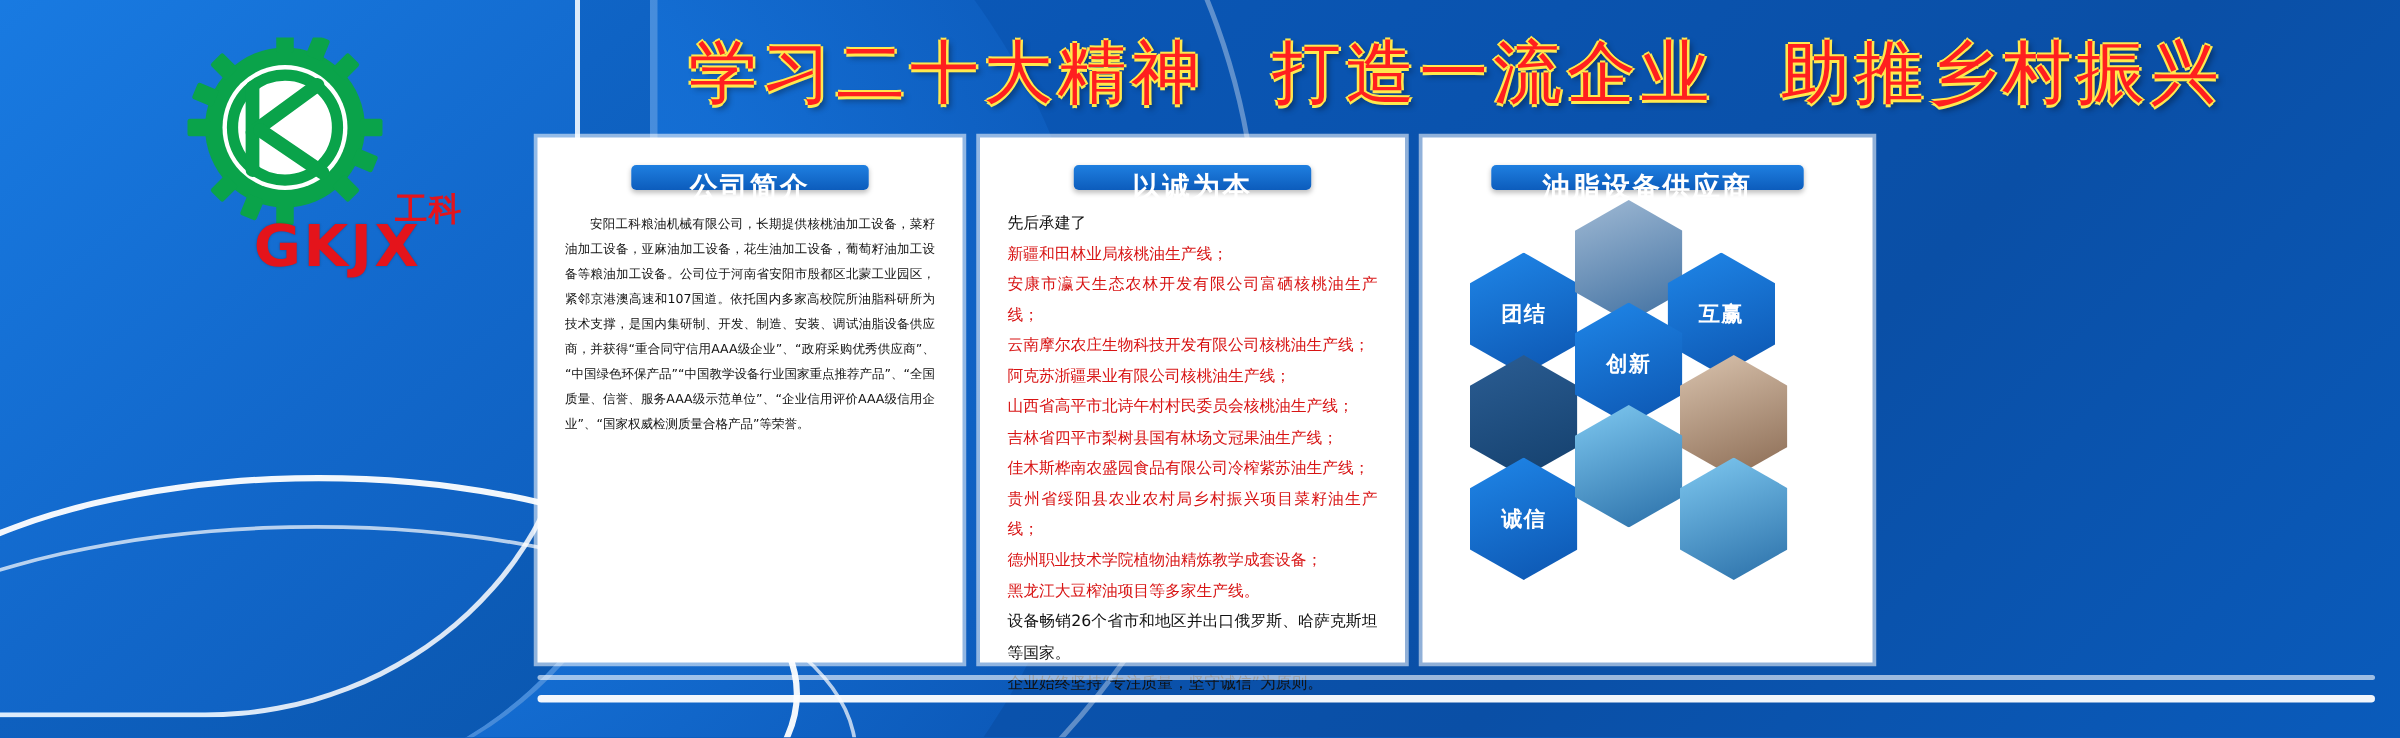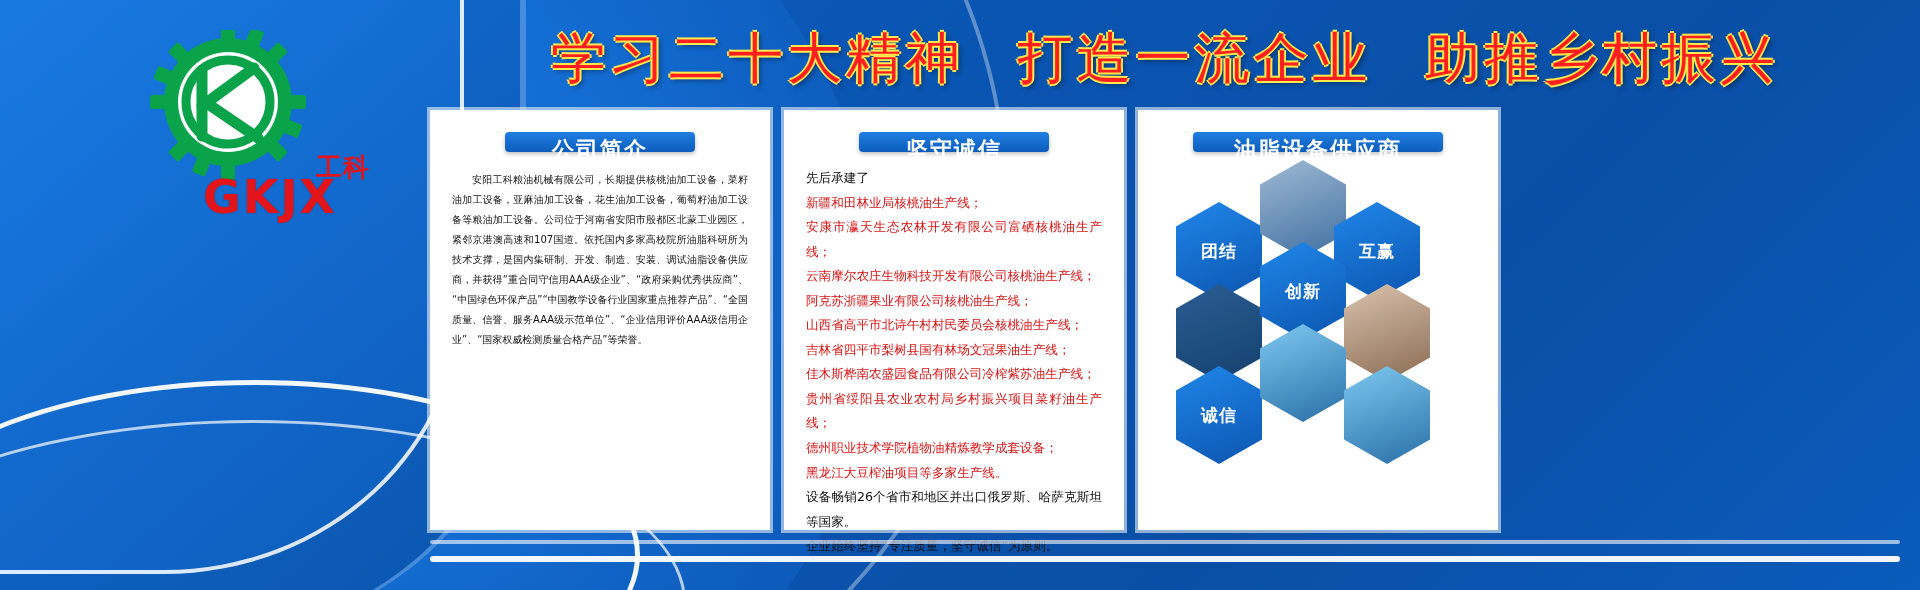--- a/index.html
+++ b/index.html
@@ -179,21 +179,21 @@
   </div>
 
   <div class="cards">
 
     <div class="card c1">
       <div class="card-title">公司简介</div>
       <div class="card-body">安阳工科粮油机械有限公司，长期提供核桃油加工设备，菜籽油加工设备，亚麻油加工设备，花生油加工设备，葡萄籽油加工设备等粮油加工设备。公司位于河南省安阳市殷都区北蒙工业园区，紧邻京港澳高速和107国道。依托国内多家高校院所油脂科研所为技术支撑，是国内集研制、开发、制造、安装、调试油脂设备供应商，并获得“重合同守信用AAA级企业”、“政府采购优秀供应商”、“中国绿色环保产品”“中国教学设备行业国家重点推荐产品”、“全国质量、信誉、服务AAA级示范单位”、“企业信用评价AAA级信用企业”、“国家权威检测质量合格产品”等荣誉。</div>
     </div>
 
     <div class="card c2">
-      <div class="card-title">坚守诚信</div>
+      <div class="card-title">以诚为本</div>
       <div class="card-body">
         <div class="blk">先后承建了</div>
         <div class="red">新疆和田林业局核桃油生产线；</div>
         <div class="red">安康市瀛天生态农林开发有限公司富硒核桃油生产线；</div>
         <div class="red">云南摩尔农庄生物科技开发有限公司核桃油生产线；</div>
         <div class="red">阿克苏浙疆果业有限公司核桃油生产线；</div>
         <div class="red">山西省高平市北诗午村村民委员会核桃油生产线；</div>
         <div class="red">吉林省四平市梨树县国有林场文冠果油生产线；</div>
         <div class="red">佳木斯桦南农盛园食品有限公司冷榨紫苏油生产线；</div>
         <div class="red">贵州省绥阳县农业农村局乡村振兴项目菜籽油生产线；</div>

